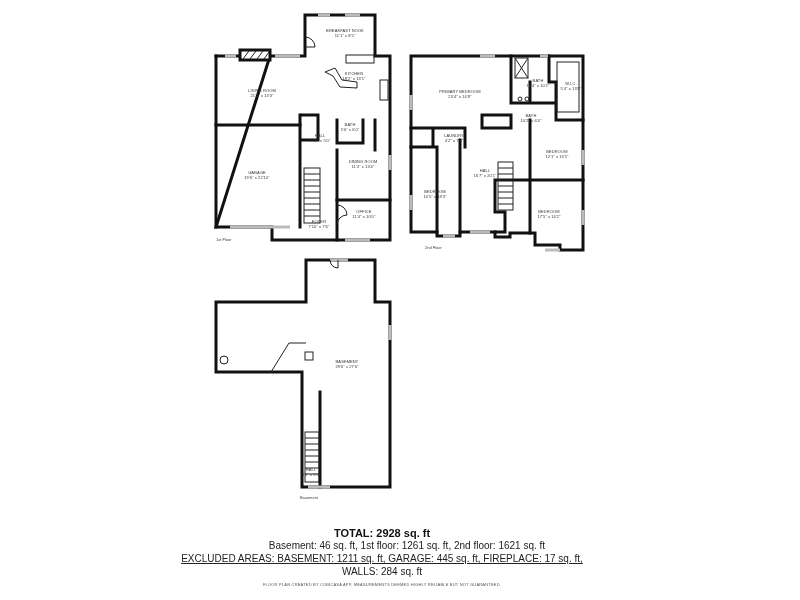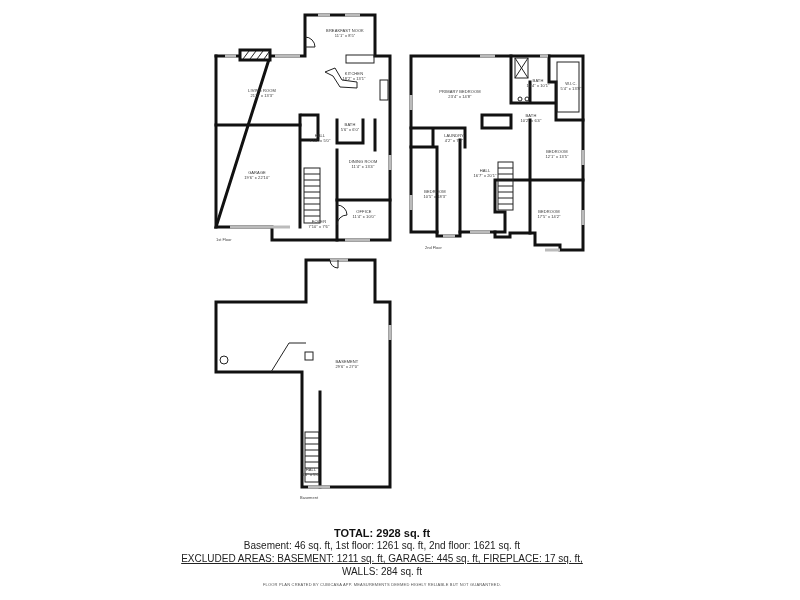--- a/index.html
+++ b/index.html
@@ -7,21 +7,21 @@
   svg{position:absolute;left:0;top:0;}
   .wall{stroke:#111;stroke-width:3;fill:none;stroke-linecap:square;}
   .thin{stroke:#222;stroke-width:1;fill:none;}
   .win{stroke:#bbb;stroke-width:3;fill:none;}
   .room-label{position:absolute;font-size:4px;line-height:5px;text-align:center;color:#333;letter-spacing:0.1px;transform:translate(-50%,-50%);white-space:nowrap;}
   .room-label .dim{display:block;}
   .floor-label{position:absolute;font-size:4px;color:#444;}
   .summary{position:absolute;left:0;width:764px;text-align:center;}
   .total{top:527px;font-size:11px;font-weight:bold;}
   .line{font-size:10px;color:#222;}
-  .l1{top:540px;}
+  .l1{top:540px;margin-left:25px;}
   .l2{top:553px;text-decoration:underline;}
   .l3{top:566px;}
   .disclaimer{top:582px;font-size:4px;color:#555;letter-spacing:0.2px;}
 </style>
 </head>
 <body>
 
 <svg width="800" height="600">
 
   <g>

